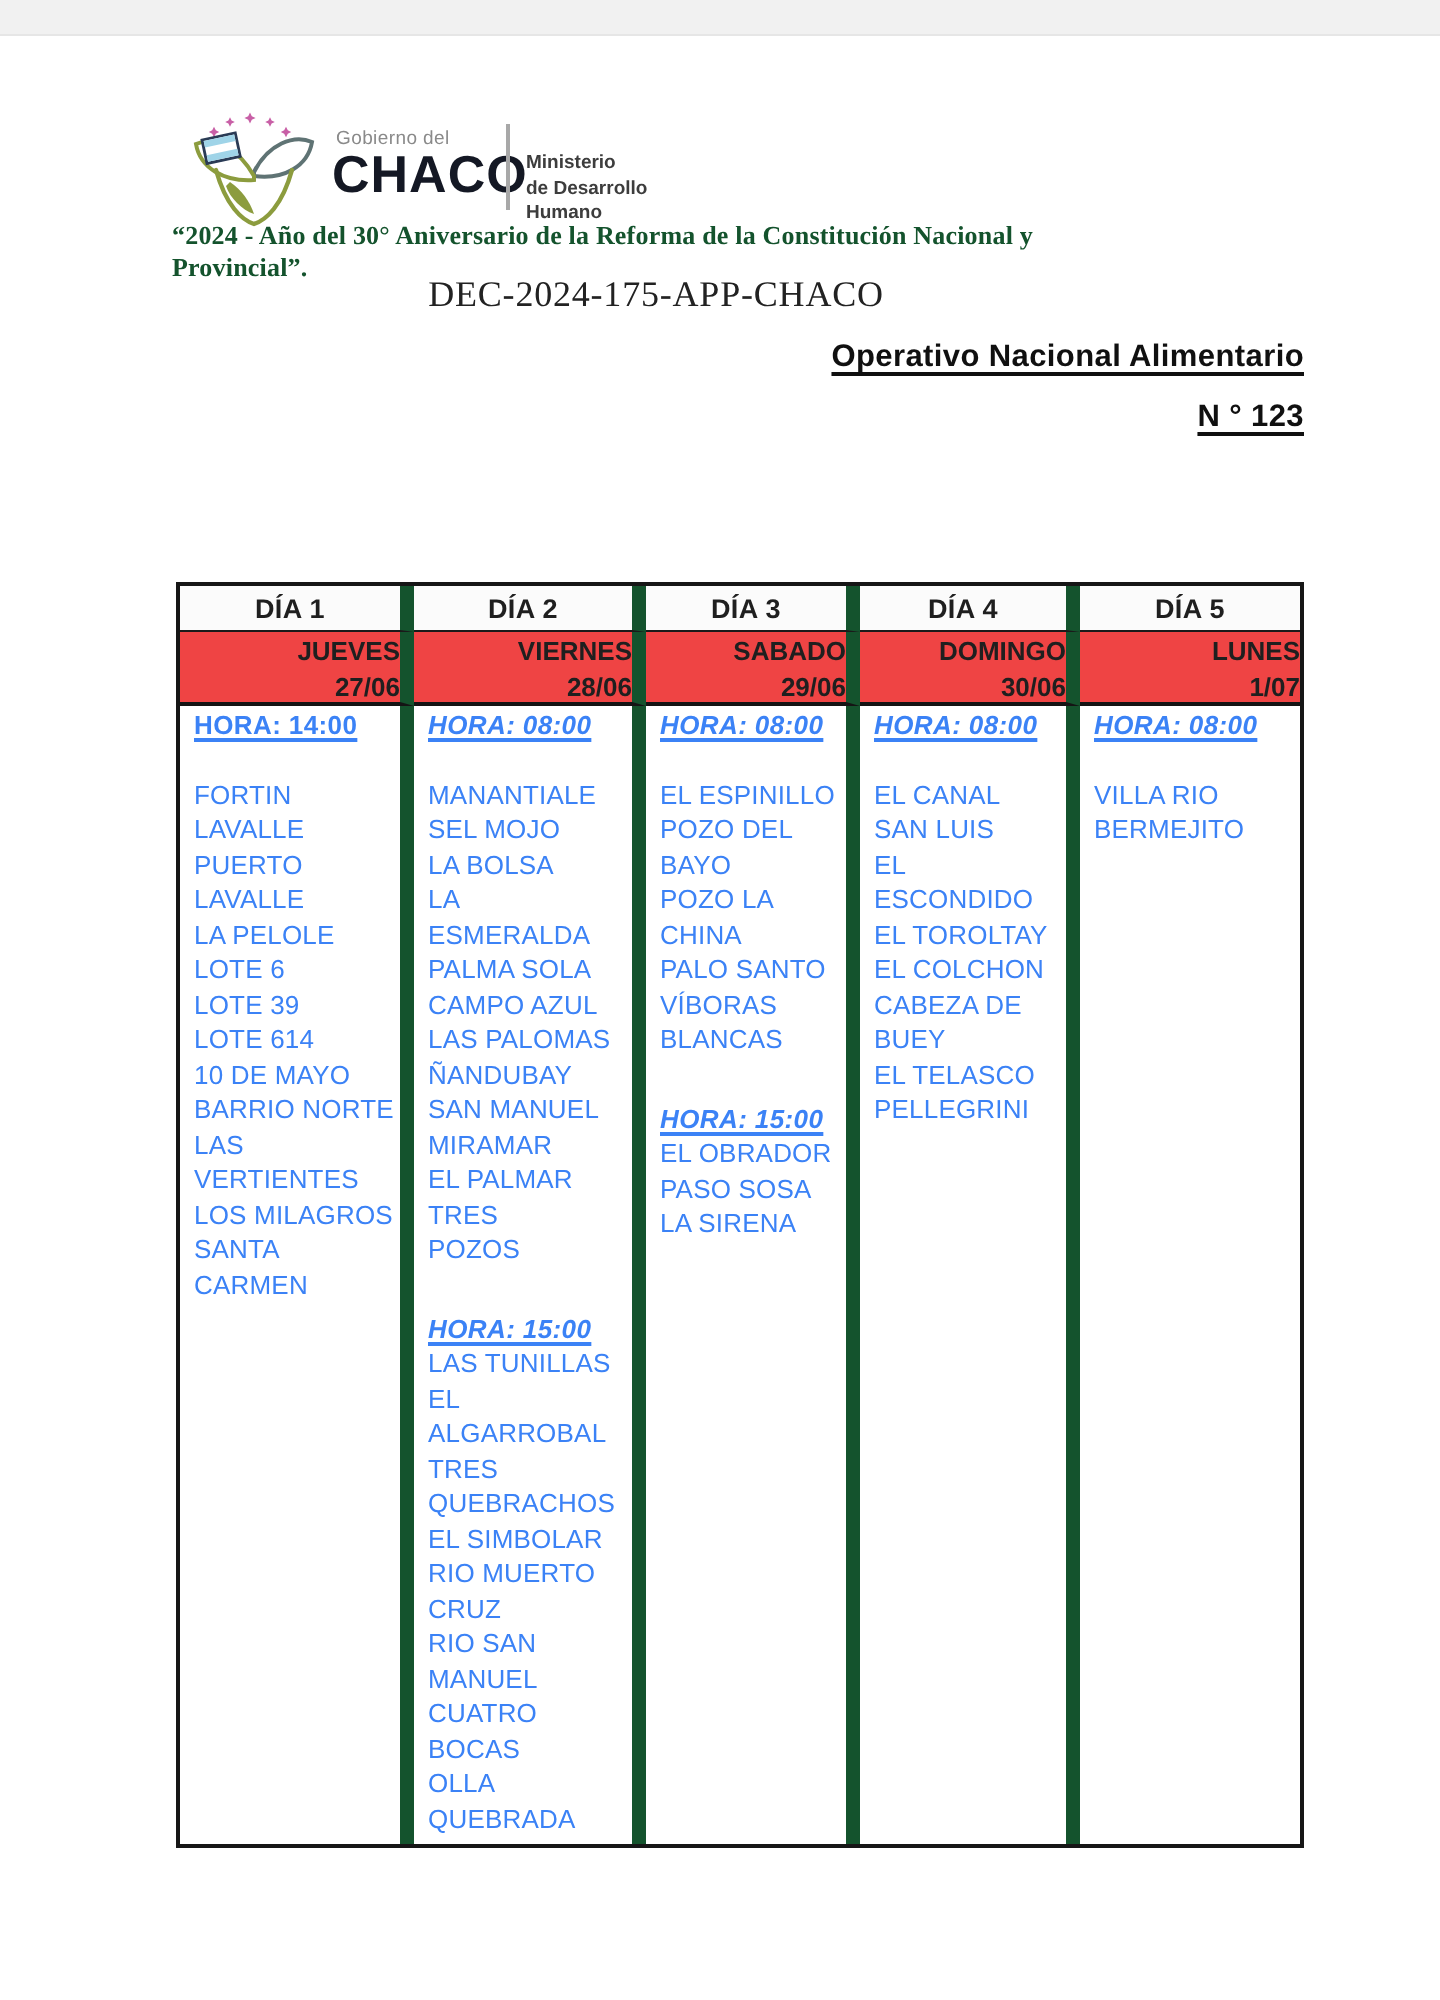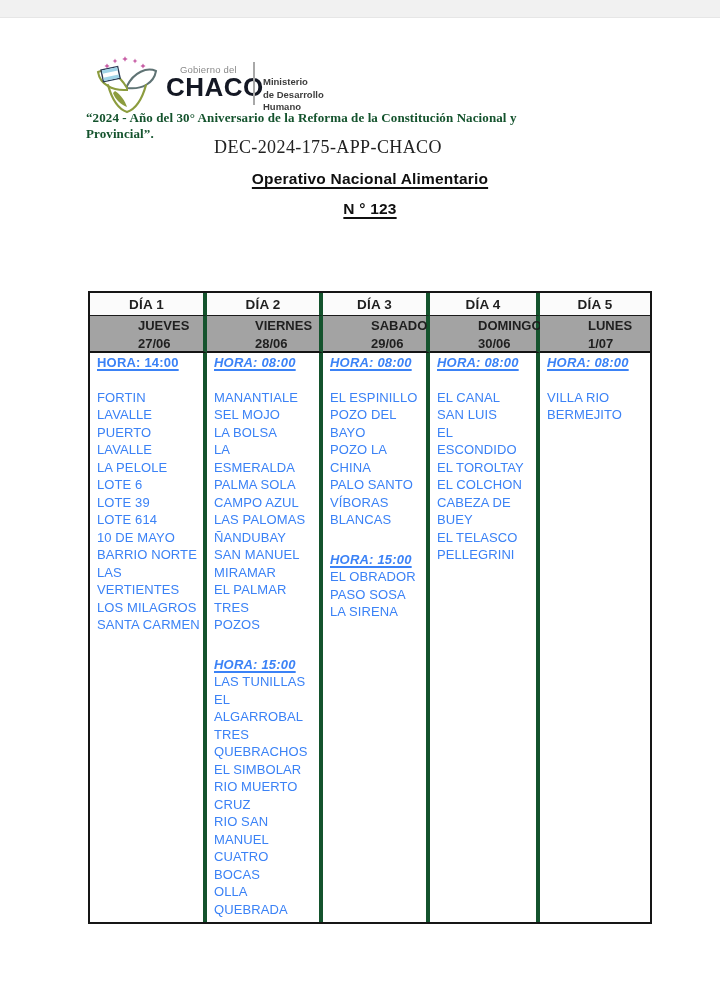--- a/index.html
+++ b/index.html
@@ -13,21 +13,21 @@
   }
   .top-strip {
     position:absolute; left:0; top:0; width:720px; height:17px;
     background:#f1f1f1; border-bottom:1px solid #e6e6e6;
   }
   .page { position:absolute; left:0; top:0; width:720px; height:1000px; }
 
   
   .logo-icon { position:absolute; left:94px; top:55px; }
   .gobierno-label {
-    position:absolute; left:180px; top:64px;
+    position:absolute; left:168px; top:64px;
     font-size:9.5px; color:#8a8a8a; letter-spacing:0.2px;
   }
   .chaco-brand {
     position:absolute; left:166px; top:72px;
     font-size:26px; font-weight:bold; letter-spacing:0.5px;
     color:var(--brand, #141824);
   }
   .logo-divider {
     position:absolute; left:253px; top:62px; width:2px; height:43px;
     background:#a8a8a8;
@@ -54,42 +54,43 @@
 
   
   .titles { position:absolute; left:88px; top:170px; width:564px; text-align:center; }
   .title-line {
     font-size:15.5px; font-weight:bold; color:#101010;
     margin-bottom:12px; height:18px;
     text-decoration:underline;
     text-decoration-thickness:1.5px;
     text-underline-offset:3px;
     letter-spacing:0.2px;
+    text-align:right;
   }
 
   
   .schedule-table {
     position:absolute; left:88px; top:291px;
     display:grid;
     grid-template-columns:117px 116px 107px 110px 110px;
     border:2px solid #161616;
     background:#ffffff;
   }
-  .cell { border-right:4px solid #14532d; box-sizing:border-box; }
+  .cell { border-right:7px solid #14532d; box-sizing:border-box; }
   .cell.last-col { border-right:none; }
   .day-cell {
     grid-row:1; height:23px; line-height:23px;
     text-align:center; font-weight:bold; font-size:13.5px;
     border-bottom:1px solid #1a1a1a; background:#fbfbfb;
     letter-spacing:0.2px;
   }
   .wd-cell {
     grid-row:2; height:37px; padding-top:1px;
-    text-align:left; font-weight:bold; font-size:13px; line-height:17.5px;
-    border-bottom:2px solid #141414; background:#a3a3a3;padding-left:48px;
+    text-align:right; font-weight:bold; font-size:13px; line-height:17.5px;
+    border-bottom:2px solid #141414; background:#ef4444;
   }
   .body-cell {
     grid-row:3; height:569px; overflow:hidden;
     padding:1px 3px 0 7px;
     font-size:13px; line-height:17.5px; color:#3b82f6;
   }
   .hora-label {
     font-weight:bold;
     text-decoration:underline;
     text-decoration-thickness:1.5px;

